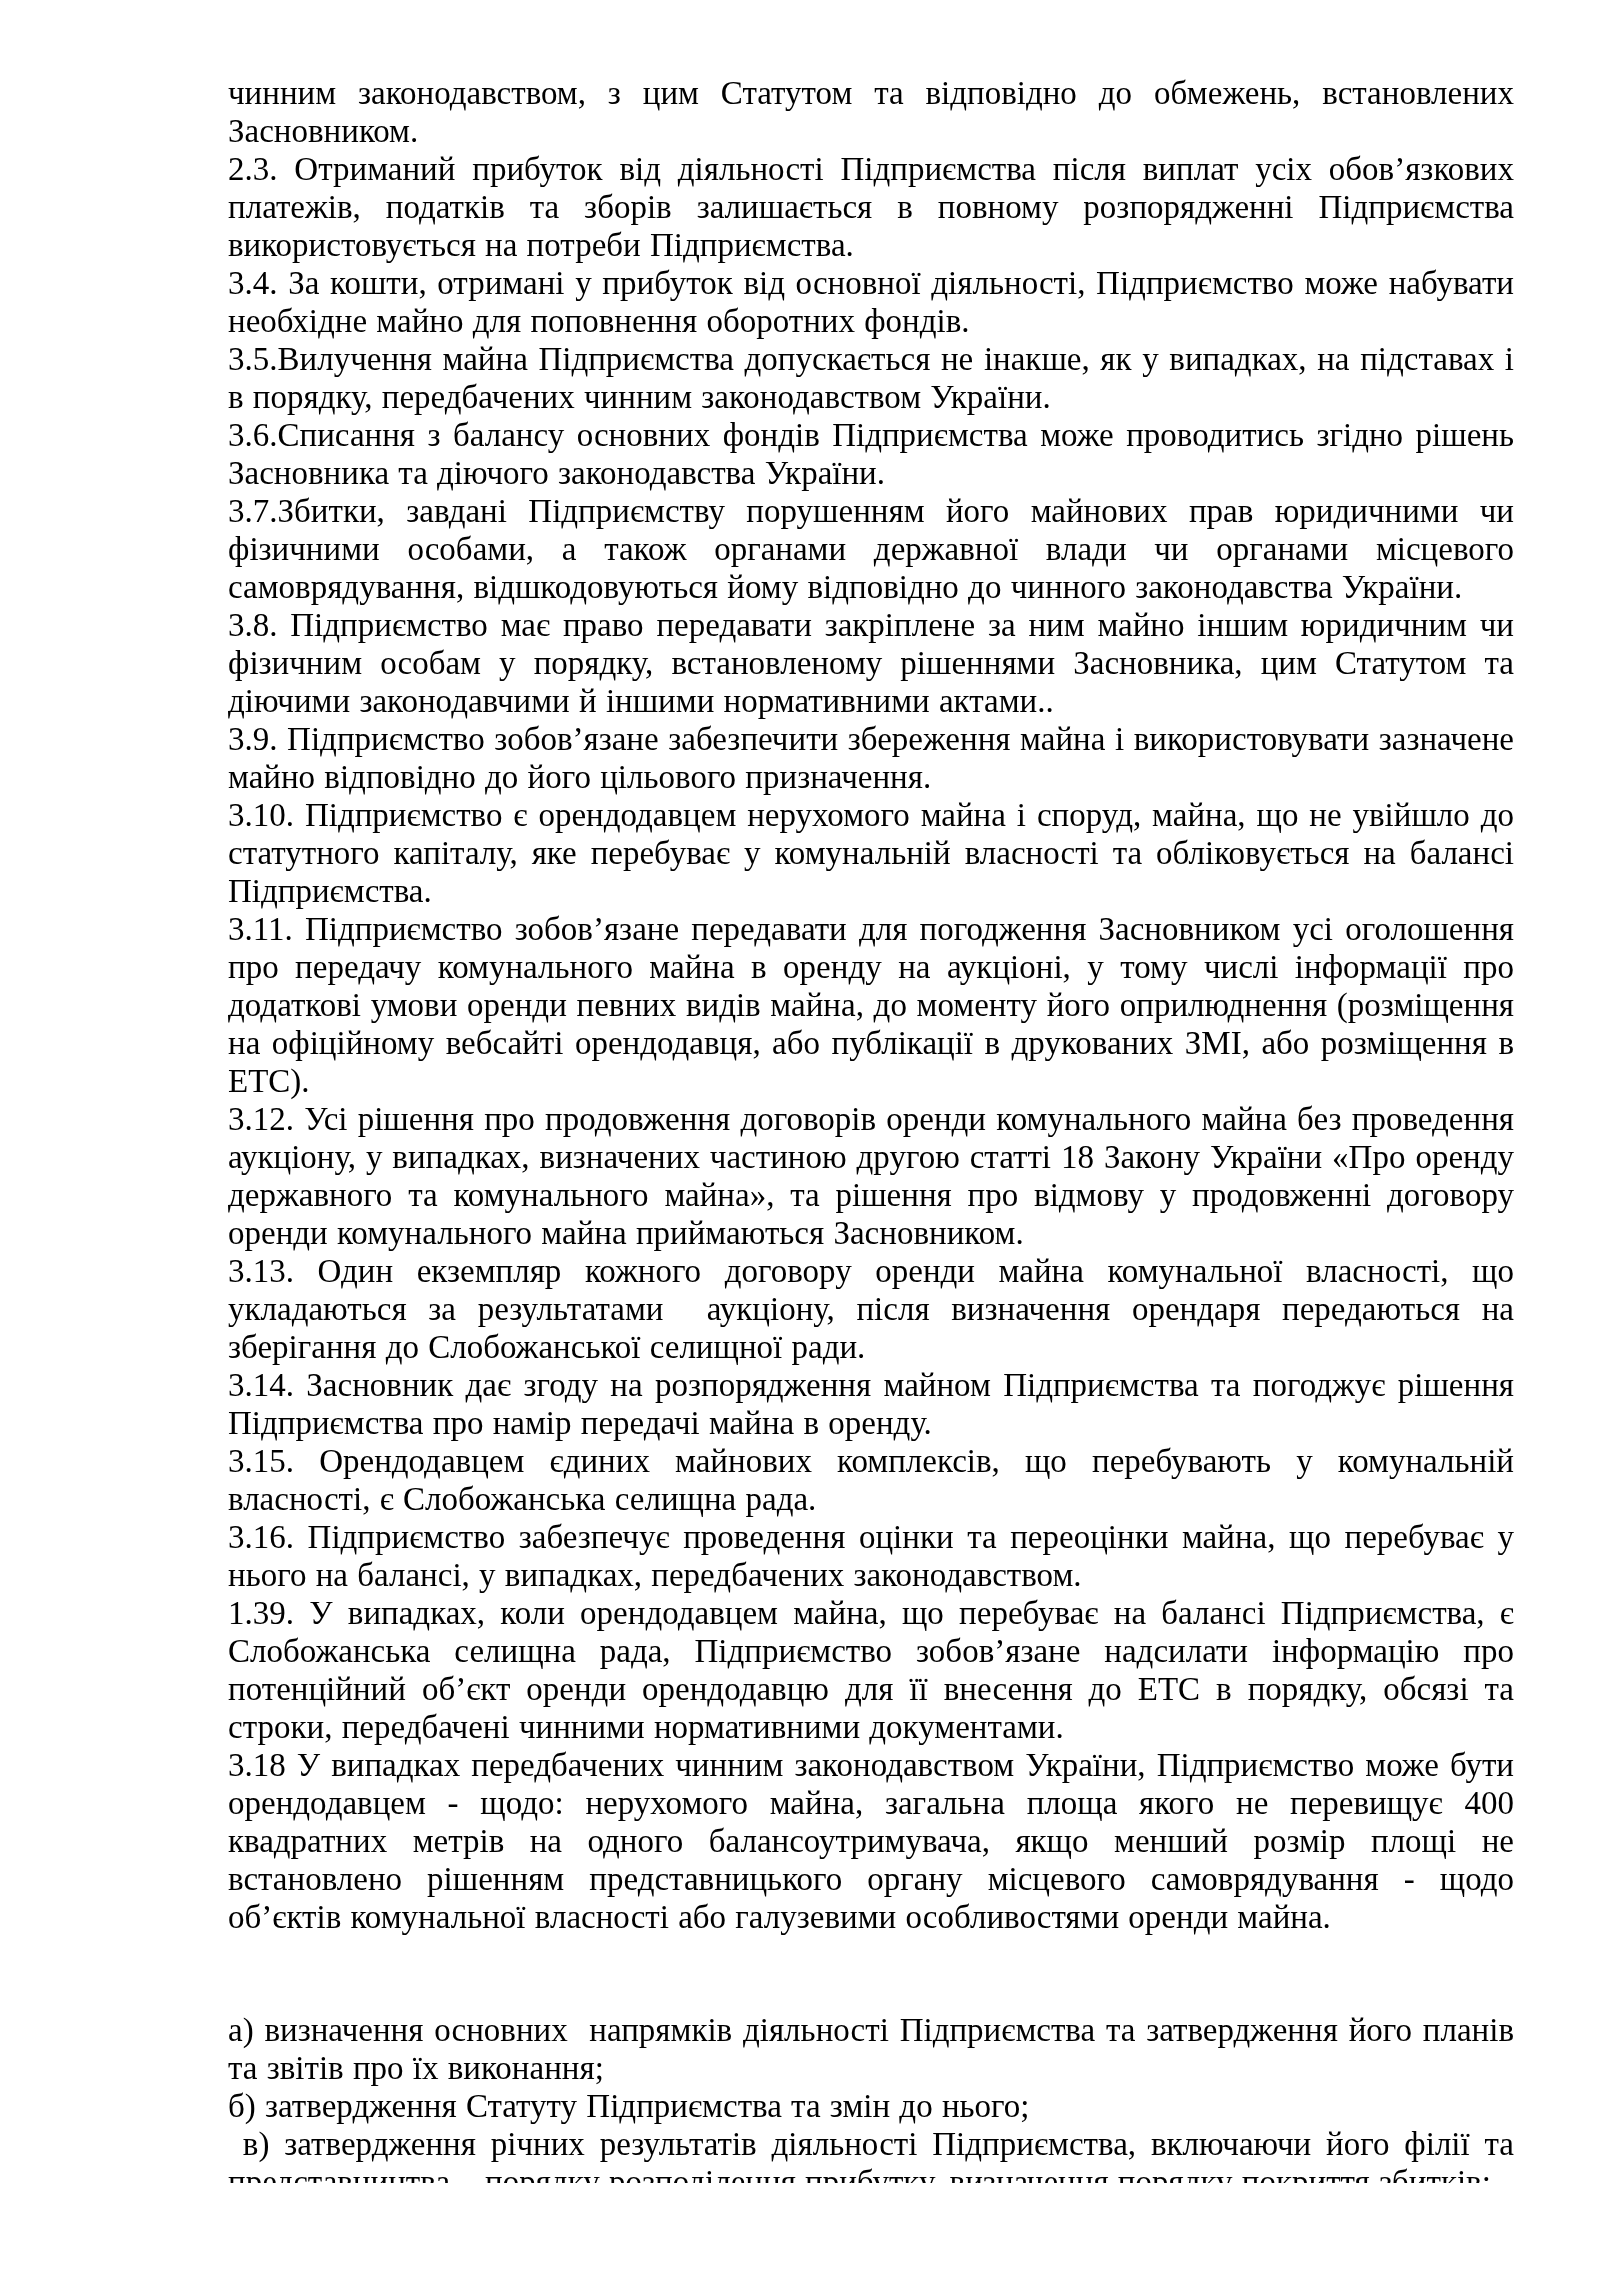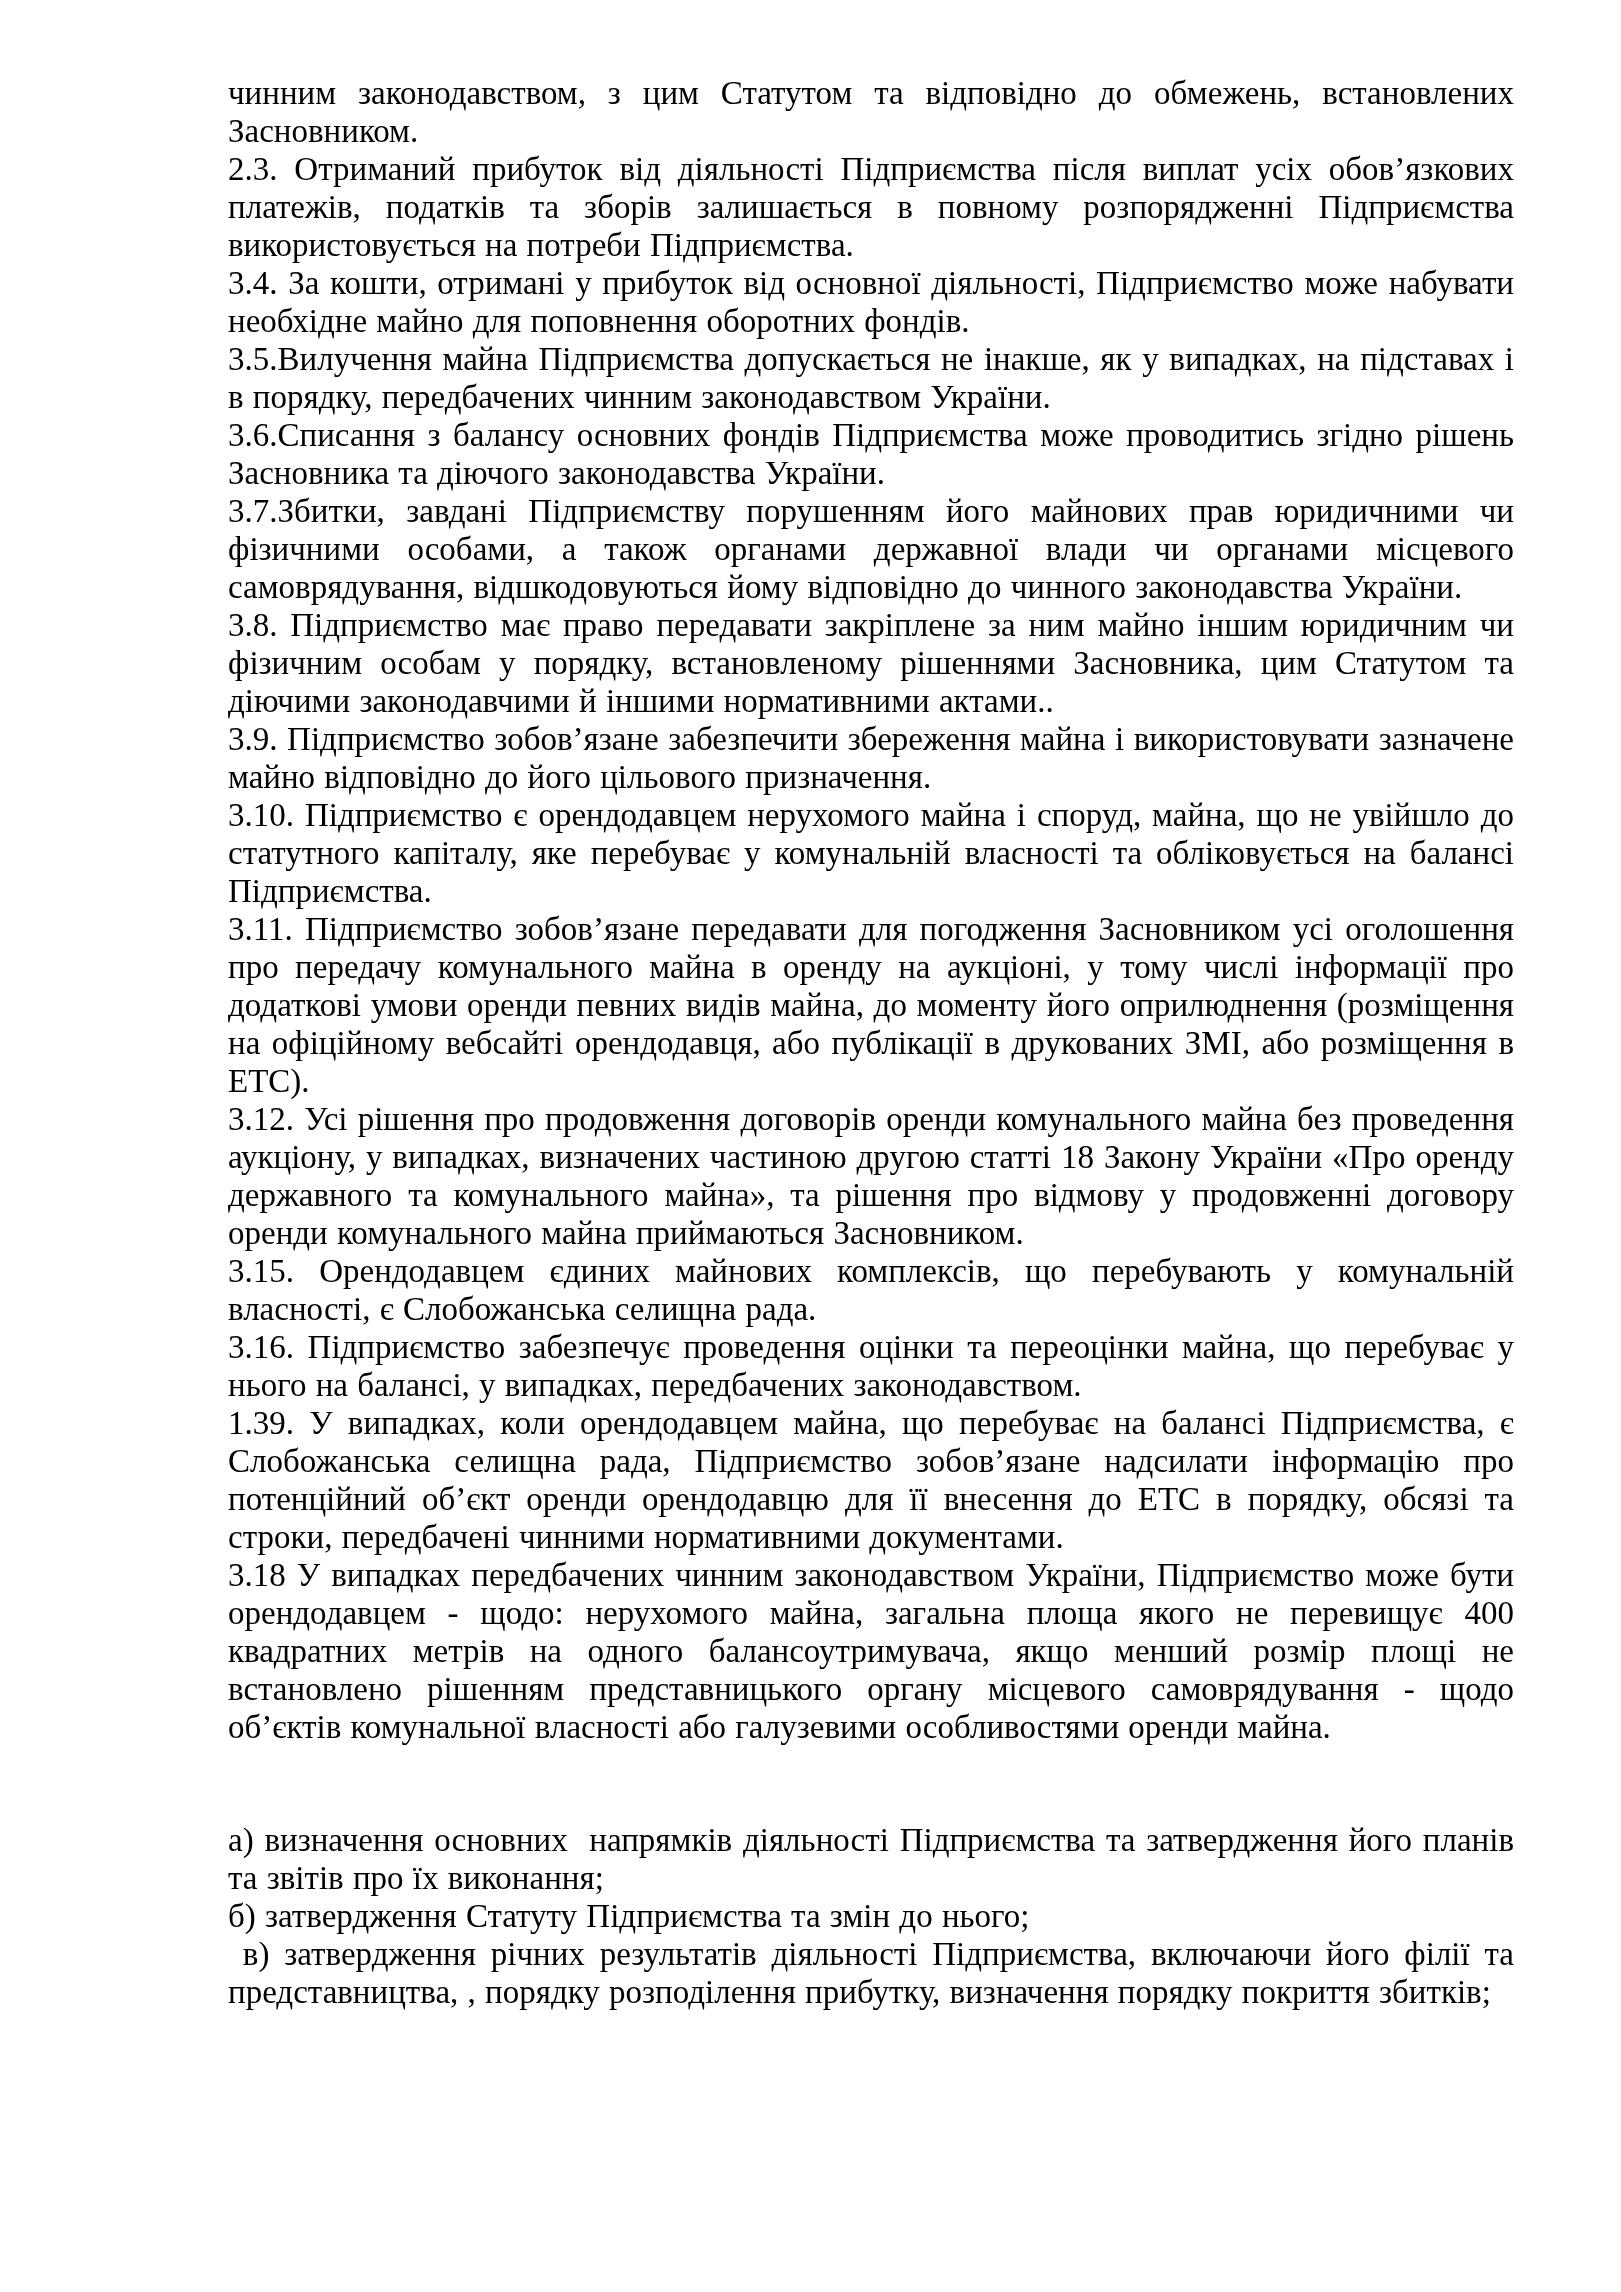--- a/index.html
+++ b/index.html
@@ -43,20 +43,22 @@
   <p>2.3. Отриманий прибуток від діяльності Підприємства після виплат усіх обов’язкових платежів, податків та зборів залишається в повному розпорядженні Підприємства використовується на потреби Підприємства.</p>
   <p>3.4. За кошти, отримані у прибуток від основної діяльності, Підприємство може набувати необхідне майно для поповнення оборотних фондів.</p>
   <p>3.5.Вилучення майна Підприємства допускається не інакше, як у випадках, на підставах і в порядку, передбачених чинним законодавством України.</p>
   <p>3.6.Списання з балансу основних фондів Підприємства може проводитись згідно рішень Засновника та діючого законодавства України.</p>
   <p>3.7.Збитки, завдані Підприємству порушенням його майнових прав юридичними чи фізичними особами, а також органами державної влади чи органами місцевого самоврядування, відшкодовуються йому відповідно до чинного законодавства України.</p>
   <p>3.8. Підприємство має право передавати закріплене за ним майно іншим юридичним чи фізичним особам у порядку, встановленому рішеннями Засновника, цим Статутом та діючими законодавчими й іншими нормативними актами..</p>
   <p>3.9. Підприємство зобов’язане забезпечити збереження майна і використовувати зазначене майно відповідно до його цільового призначення.</p>
   <p>3.10. Підприємство є орендодавцем нерухомого майна і споруд, майна, що не увійшло до статутного капіталу, яке перебуває у комунальній власності та обліковується на балансі Підприємства.</p>
   <p>3.11. Підприємство зобов’язане передавати для погодження Засновником усі оголошення про передачу комунального майна в оренду на аукціоні, у тому числі інформації про додаткові умови оренди певних видів майна, до моменту його оприлюднення (розміщення на офіційному вебсайті орендодавця, або публікації в друкованих ЗМІ, або розміщення в ЕТС).</p>
   <p>3.12. Усі рішення про продовження договорів оренди комунального майна без проведення аукціону, у випадках, визначених частиною другою статті 18 Закону України «Про оренду державного та комунального майна», та рішення про відмову у продовженні договору оренди комунального майна приймаються Засновником.</p>
+  <p>3.13. Один екземпляр кожного договору оренди майна комунальної власності, що укладаються за результатами  аукціону, після визначення орендаря передаються на зберігання до Слобожанської селищної ради.</p>
+  <p>3.14. Засновник дає згоду на розпорядження майном Підприємства та погоджує рішення Підприємства про намір передачі майна в оренду.</p>
   <p>3.15. Орендодавцем єдиних майнових комплексів, що перебувають у комунальній власності, є Слобожанська селищна рада.</p>
   <p>3.16. Підприємство забезпечує проведення оцінки та переоцінки майна, що перебуває у нього на балансі, у випадках, передбачених законодавством.</p>
   <p>1.39. У випадках, коли орендодавцем майна, що перебуває на балансі Підприємства, є Слобожанська селищна рада, Підприємство зобов’язане надсилати інформацію про потенційний об’єкт оренди орендодавцю для її внесення до ЕТС в порядку, обсязі та строки, передбачені чинними нормативними документами.</p>
   <p>3.18 У випадках передбачених чинним законодавством України, Підприємство може бути орендодавцем - щодо: нерухомого майна, загальна площа якого не перевищує 400 квадратних метрів на одного балансоутримувача, якщо менший розмір площі не встановлено рішенням представницького органу місцевого самоврядування - щодо об’єктів комунальної власності або галузевими особливостями оренди майна.</p>
   <div class="gap"></div>
   <p>а) визначення основних  напрямків діяльності Підприємства та затвердження його планів та звітів про їх виконання;</p>
   <p>б) затвердження Статуту Підприємства та змін до нього;</p>
   <p> в) затвердження річних результатів діяльності Підприємства, включаючи його філії та представництва, , порядку розподілення прибутку, визначення порядку покриття збитків;</p>
 </div>
 

